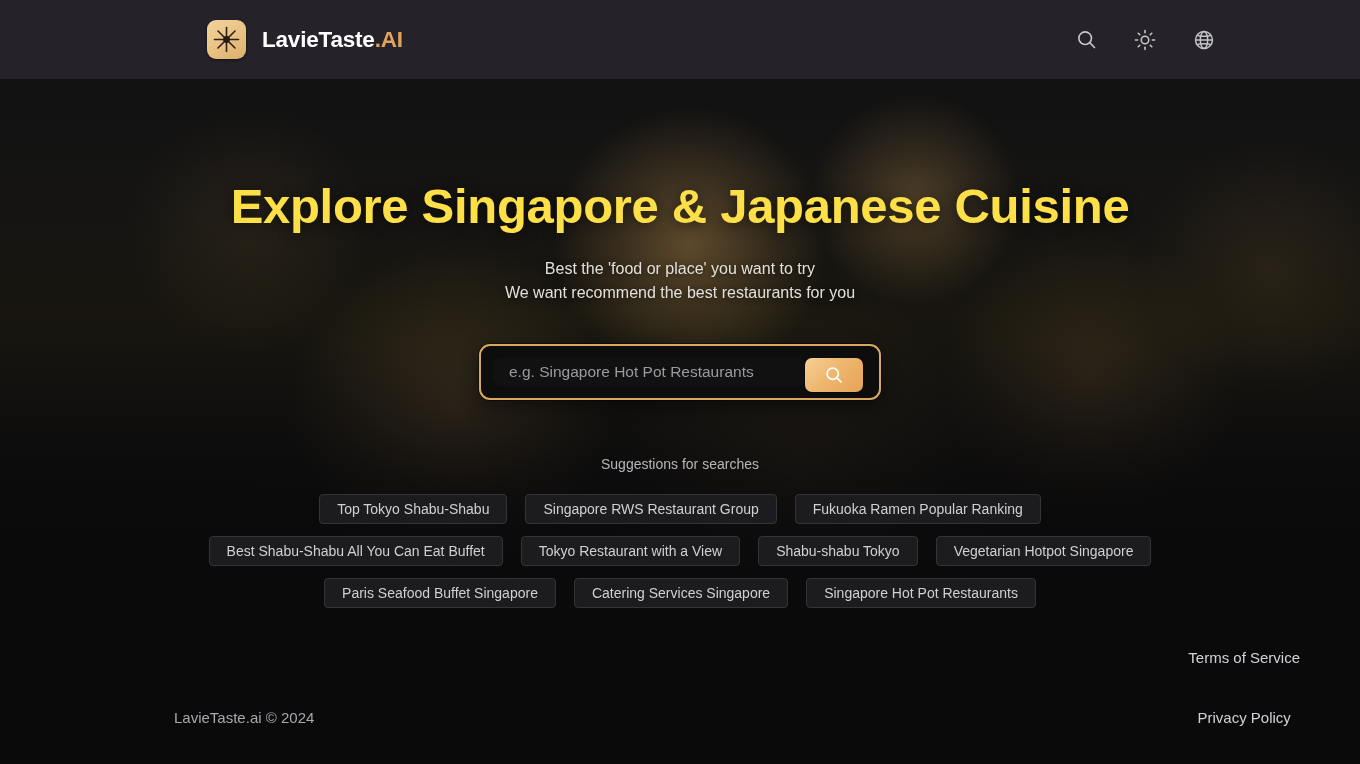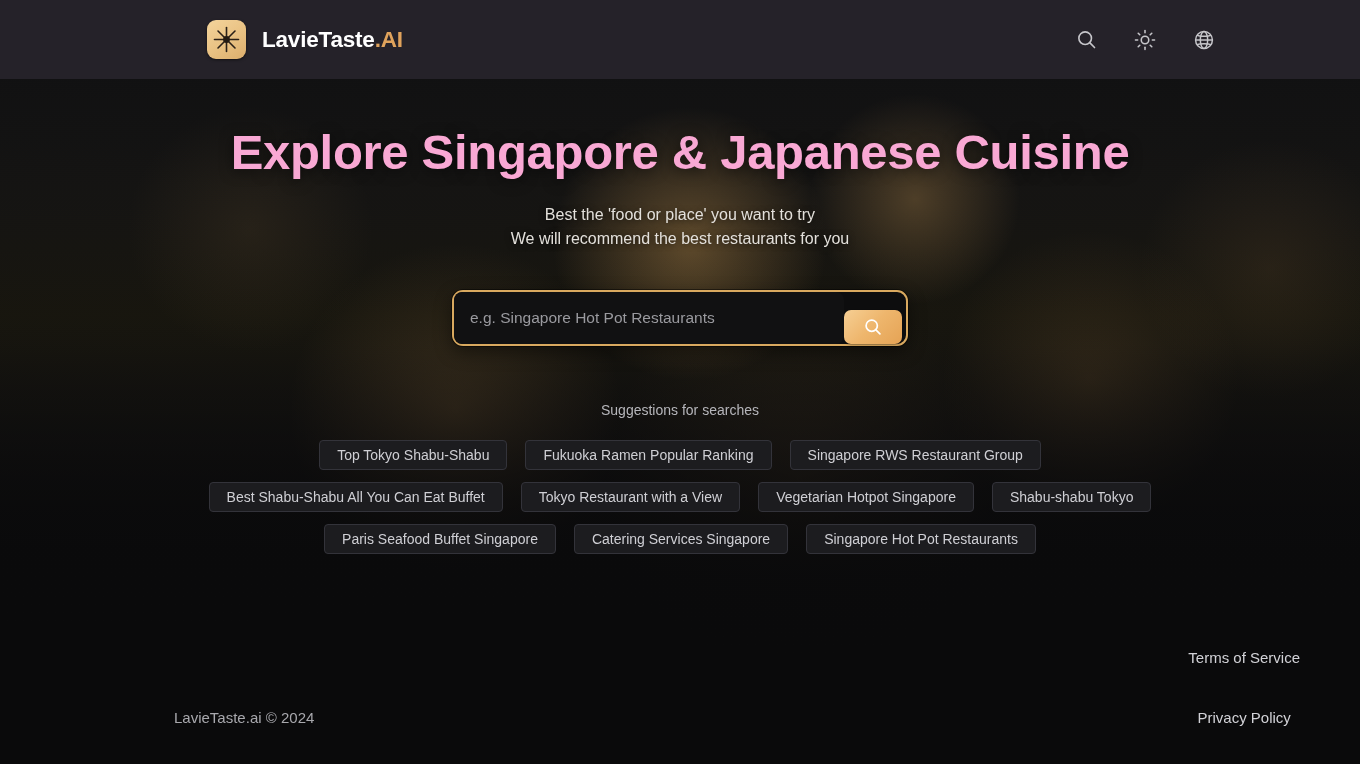--- a/index.html
+++ b/index.html
@@ -127,51 +127,51 @@
   .hero-inner {
     position: relative;
     z-index: 5;
     width: 100%;
     display: flex;
     flex-direction: column;
     align-items: center;
   }
 
   .hero-title {
-    margin-top: 48px;
+    margin-top: 102px;
     font-size: 49px;
     font-weight: bold;
-    color: #f9a8d4;
+    color: #fde047;
     letter-spacing: -0.3px;
     line-height: 1.05;
     text-align: center;
     text-shadow: 0 2px 14px rgba(0,0,0,.55);
   }
 
   .hero-sub {
     margin-top: 25px;
     font-size: 16px;
     line-height: 24px;
     color: #e3e0db;
     text-align: center;
     text-shadow: 0 1px 6px rgba(0,0,0,.6);
   }
   .hero-sub div + div { margin-top: 0px; }
 
   
   .search-wrap {
     margin-top: 39px;
-    width: 456px;
+    width: 402px;
     height: 56px;
     border: 2px solid #d9a95f;
     border-radius: 11px;
     background: #0d0d0e;
-    padding: 0;
-    display: flex;
-    align-items: flex-end;
+    padding: 12px;
+    display: flex;
+    align-items: flex-start;
     box-shadow: 0 0 0 1px rgba(0,0,0,.45), 0 6px 18px rgba(0,0,0,.45);
   }
   .search-field {
     flex: 1 1 auto;
     height: 100%;
     display: flex;
     align-items: center;
     background: #111112;
     border-radius: 8px;
     padding-left: 16px;
@@ -324,21 +324,21 @@
   <main class="hero">
     <div class="hero-bg"></div>
     <div class="hero-fade"></div>
 
     <div class="hero-inner">
 
       <h1 class="hero-title">Explore Singapore &amp; Japanese Cuisine</h1>
 
       <div class="hero-sub">
         <div>Best the 'food or place' you want to try</div>
-        <div>We will recommend the best restaurants for you</div>
+        <div>We want recommend the best restaurants for you</div>
       </div>
 
       <div class="search-wrap">
         <div class="search-field">
           <input class="search-input" type="text" placeholder="e.g. Singapore Hot Pot Restaurants" style="">
         </div>
         <button class="search-btn">
           <span>
             <svg width="20" height="20" viewBox="0 0 22 22" fill="none" stroke="#ffffff" stroke-width="1.9" stroke-linecap="round">
               <circle cx="9.6" cy="9.6" r="6.2"></circle>
@@ -346,28 +346,28 @@
             </svg>
           </span>
         </button>
       </div>
 
       <div class="sugg-label">Suggestions for searches</div>
 
       <div class="chip-rows">
         <div class="chip-row">
           <span class="chip">Top Tokyo Shabu-Shabu</span>
+          <span class="chip">Singapore RWS Restaurant Group</span>
           <span class="chip">Fukuoka Ramen Popular Ranking</span>
-          <span class="chip">Singapore RWS Restaurant Group</span>
         </div>
         <div class="chip-row">
           <span class="chip">Best Shabu-Shabu All You Can Eat Buffet</span>
           <span class="chip">Tokyo Restaurant with a View</span>
+          <span class="chip">Shabu-shabu Tokyo</span>
           <span class="chip">Vegetarian Hotpot Singapore</span>
-          <span class="chip">Shabu-shabu Tokyo</span>
         </div>
         <div class="chip-row">
           <span class="chip">Paris Seafood Buffet Singapore</span>
           <span class="chip">Catering Services Singapore</span>
           <span class="chip">Singapore Hot Pot Restaurants</span>
         </div>
       </div>
 
     </div>
   </main>

